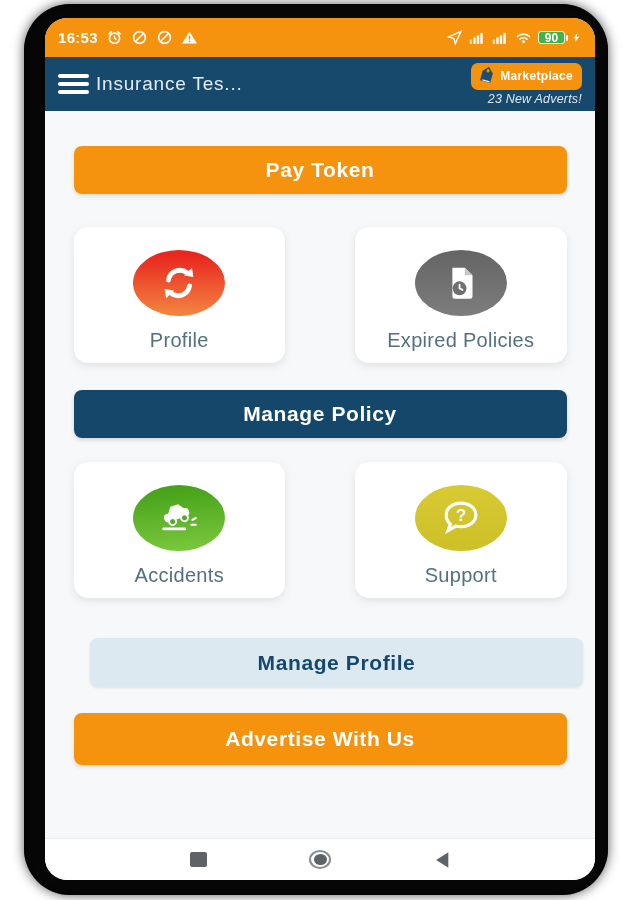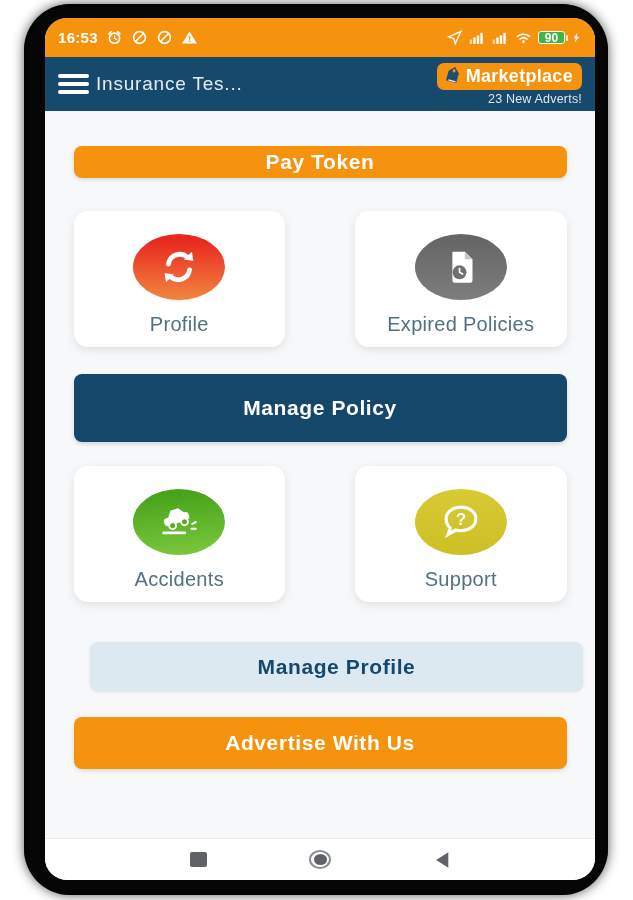--- a/index.html
+++ b/index.html
@@ -24,36 +24,36 @@
   .battery .pct { font-size:12px; font-weight:bold; color:#fff; line-height:1; }
   .battery .nub { position:absolute; right:-4px; top:3px; width:2.5px; height:6px; background:#fdf6ea; border-radius:1px; }
 
   
   .navbar { height:54px; background:#17496D; display:flex; align-items:center; padding:0 13px; flex:0 0 auto; position:relative; }
   .hamburger { width:38px; height:30px; display:flex; flex-direction:column; justify-content:center; gap:4.5px; cursor:pointer; }
   .hamburger span { display:block; width:31px; height:3.6px; background:#fff; border-radius:2px; }
   .nav-title { color:#e3ecf2; font-size:19px; letter-spacing:.8px; font-weight:500; white-space:nowrap; }
   .nav-right { margin-left:auto; display:flex; flex-direction:column; align-items:flex-end; }
   .marketplace-btn { display:flex; align-items:center; gap:3px; background:#F5920E; border:none; border-radius:7px;
-                     padding:3px 9px 3px 5px; color:#fff; font-weight:bold; font-size:18px; letter-spacing:.3px; cursor:pointer;
+                     padding:3px 9px 3px 5px; color:#fff; font-weight:bold; font-size:12px; letter-spacing:.3px; cursor:pointer;
                      font-family:"Liberation Sans", sans-serif; }
   .marketplace-btn svg { width:21px; height:21px; }
-  .adverts { color:#dfe8ee; font-size:12.5px; margin-top:2px; letter-spacing:.2px; }
+  .adverts { color:#dfe8ee; font-style:italic; font-size:12.5px; margin-top:2px; letter-spacing:.2px; }
 
   
   .content { flex:1 1 auto; background:#F7F8F9; position:relative; }
   .brand-chip { display:inline-block; margin:22px 0 0 40px; background:#fdfdfd; border:1px solid #e3e5e7;
                 border-radius:6px; padding:4px 13px; font-size:14.5px; font-weight:bold; color:#44596B; letter-spacing:.2px;
                 box-shadow:0 1px 2px rgba(0,0,0,.04); }
   .brand-chip .hl { color:#EF8F2B; }
 
   .btn { display:block; width:493px; margin:0 auto; border:none; border-radius:8px; cursor:pointer;
          font-family:"Liberation Sans", sans-serif; font-weight:bold; font-size:21px; letter-spacing:.6px; }
-  .btn-paytoken   { margin-top:35px; height:32px; background:#F5920E; color:#fff; box-shadow:0 2px 4px rgba(0,0,0,.12); }
-  .btn-policy     { margin-top:27px; height:68px; background:#15476B; color:#fff; box-shadow:0 2px 4px rgba(0,0,0,.15); }
+  .btn-paytoken   { margin-top:35px; height:48px; background:#F5920E; color:#fff; box-shadow:0 2px 4px rgba(0,0,0,.12); }
+  .btn-policy     { margin-top:27px; height:48px; background:#15476B; color:#fff; box-shadow:0 2px 4px rgba(0,0,0,.15); }
   .btn-profile    { margin-top:40px; height:49px; background:#DCE9F1; color:#16486D; box-shadow:0 1px 3px rgba(0,0,0,.10);margin-left:45px; }
   .btn-advertise  { margin-top:26px; height:52px; background:#F5920E; color:#fff; box-shadow:0 2px 4px rgba(0,0,0,.12); }
 
   .cards-row { width:493px; margin:0 auto; display:grid; grid-template-columns:1fr 1fr; column-gap:70px; }
   .row-1 { margin-top:33px; }
   .row-2 { margin-top:24px; }
   .card { background:#fff; border-radius:14px; height:136px; box-shadow:0 3px 8px rgba(110,125,140,.18);
           display:flex; flex-direction:column; align-items:center; cursor:pointer; }
   .bubble { width:92px; height:66px; border-radius:50%; margin-top:23px; display:flex; align-items:center; justify-content:center; }
   .bubble svg { width:46px; height:46px; }

